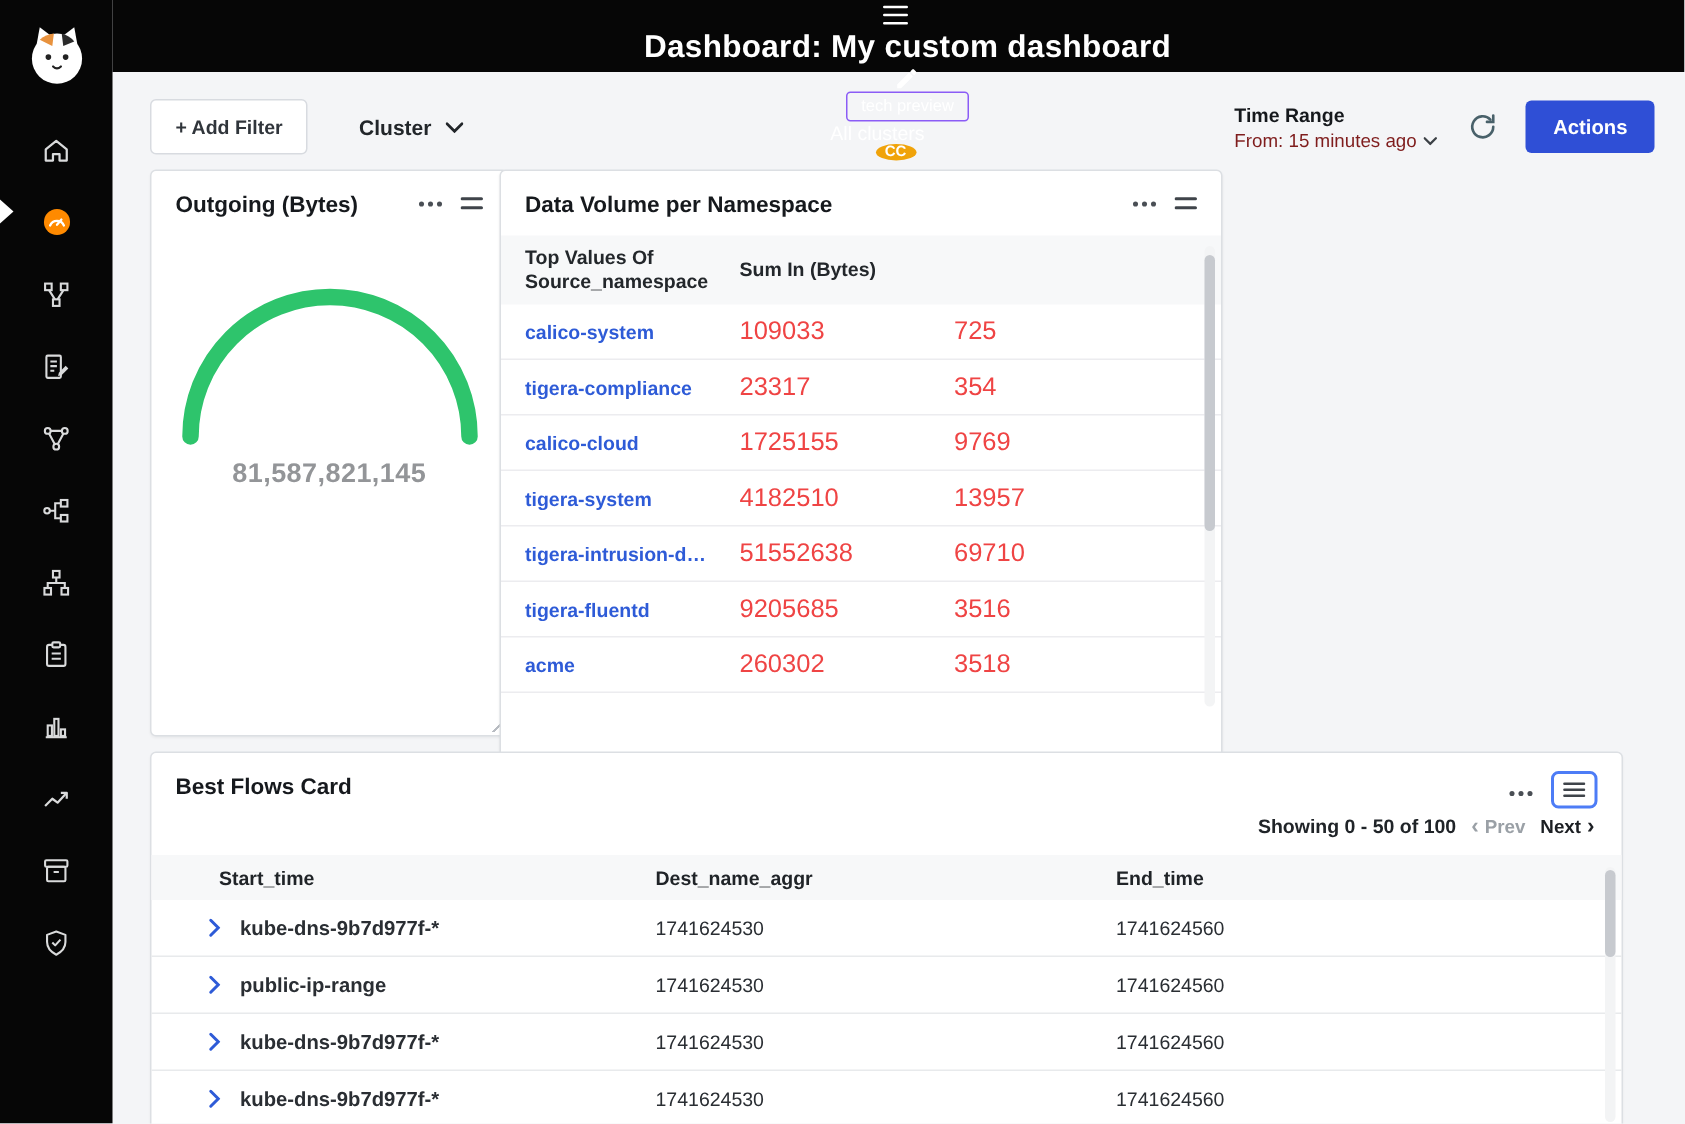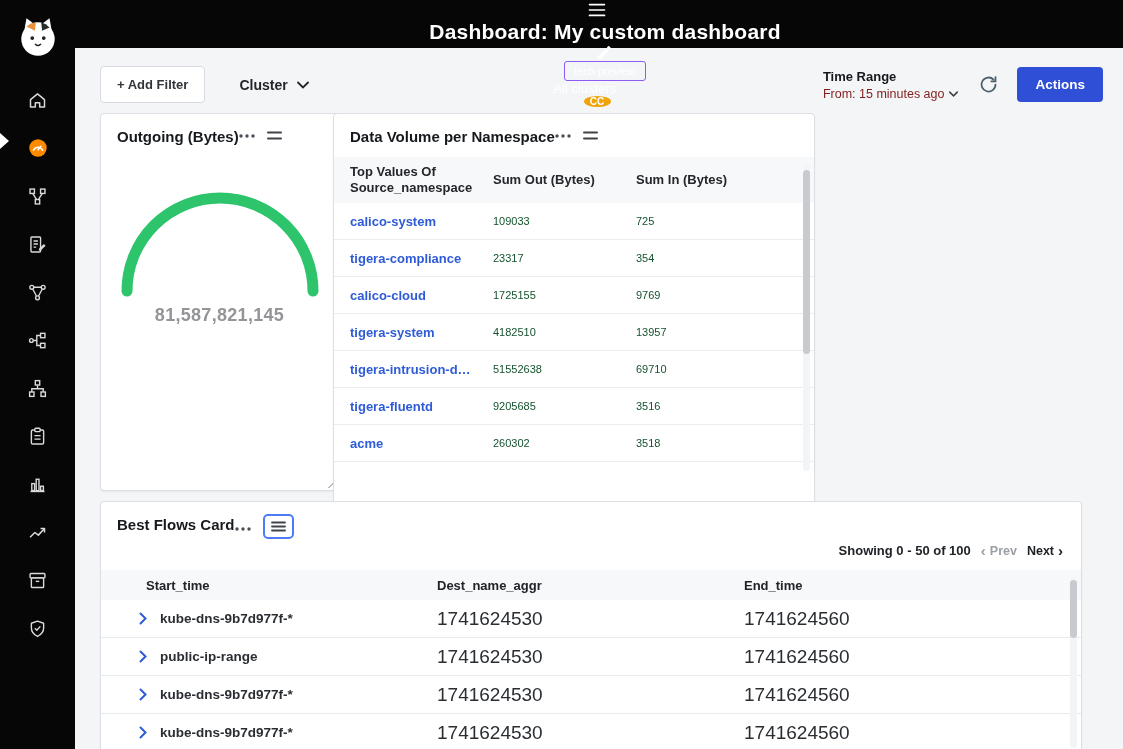--- a/index.html
+++ b/index.html
@@ -40,21 +40,21 @@
   .btn-actions { margin-left:18px; background:#2f4fd6; color:#fff; border:none; border-radius:4px;
                  padding:10px 18px; font-size:13.5px; font-weight:600; cursor:pointer; font-family:inherit; }
 
   
   .card { position:absolute; background:#fff; border:1px solid #dcdfe3; border-radius:4px;
           box-shadow:0 1px 2px rgba(0,0,0,.05); }
   .card-outgoing  { left:25px;  top:65px;  width:239px; height:378px; }
   .card-namespace { left:258px; top:65px;  width:482px; height:460px; }
   .card-flows     { left:25px;  top:453px; width:982px; height:380px; }
 
-  .card-head { display:flex; align-items:flex-start; justify-content:flex-start; padding:14px 16px 8px; }
+  .card-head { display:flex; align-items:flex-start; justify-content:space-between; padding:14px 16px 8px; }
   .card-title { font-size:15px; font-weight:700; color:#16191d; }
   .card-actions { display:flex; align-items:center; gap:12px; margin-top:2px; }
   .dots, .drag { cursor:pointer; display:flex; }
   .focus-box { border:2px solid #4d7cf6; border-radius:5px; padding:4px 6px; display:flex; align-items:center; margin-top:-4px; }
 
   .resize-corner { position:absolute; right:2px; bottom:2px; width:10px; height:10px;
                    background:repeating-linear-gradient(-45deg,#b8bcc2 0 1.5px,transparent 1.5px 4.5px);
                    clip-path:polygon(100% 0,100% 100%,0 100%); cursor:nwse-resize; }
 
   
@@ -62,41 +62,41 @@
   .gauge svg { display:block; margin:0 auto; }
   .gauge-value { margin-top:8px; font-size:18px; font-weight:700; color:#939598; letter-spacing:.3px; }
 
   
   .ns-table { margin-top:4px; position:relative; }
   .ns-head { display:grid; grid-template-columns:143px 143px 150px; background:#f7f8f9; min-height:46px; align-items:center; }
   .ns-hcell { padding:6px 8px 6px 16px; font-size:13px; font-weight:700; color:#23272b; line-height:1.25; }
   .ns-row { display:grid; grid-template-columns:143px 143px 150px; height:37px; align-items:center; border-bottom:1px solid #ececef; }
   .ns-link { padding-left:16px; font-size:13px; font-weight:600; color:#2e5bd7; text-decoration:none; cursor:pointer;
              white-space:nowrap; overflow:hidden; text-overflow:ellipsis; }
-  .ns-num { padding-left:16px; font-size:11px; color:#14532d; }
+  .ns-num { padding-left:16px; font-size:17px; color:#ef4444; }
 
   .v-track { position:absolute; width:7px; background:#f3f4f5; border-radius:4px; }
   .v-thumb { position:absolute; width:7px; background:#c7cacf; border-radius:4px; cursor:pointer; }
   .h-track { position:absolute; height:8px; background:#f3f4f5; border-radius:4px; }
   .h-thumb { position:absolute; height:8px; background:#c7cacf; border-radius:4px; cursor:pointer; }
 
   
   .pagination { display:flex; justify-content:flex-end; align-items:center; gap:10px; padding:2px 18px 10px; }
   .showing { font-size:13px; font-weight:600; color:#202428; }
   .pg-prev { display:flex; align-items:center; gap:4px; color:#9aa0a6; font-size:12.5px; font-weight:600; cursor:pointer; }
   .pg-next { display:flex; align-items:center; gap:4px; color:#1c1f23; font-size:12.5px; font-weight:700; cursor:pointer; }
   .pg-chevron { font-size:15px; line-height:1; }
 
   .bf-table { position:relative; margin-top:2px; }
   .bf-head { display:grid; grid-template-columns:336px 307px 1fr; background:#f7f8f9; height:30px; align-items:center; }
   .bf-hcell { font-size:13px; font-weight:700; color:#202428; }
   .bf-hcell:first-child { padding-left:45px; }
   .bf-row { display:grid; grid-template-columns:336px 307px 1fr; height:38px; align-items:center; border-bottom:1px solid #e8eaec; }
   .bf-name { display:flex; align-items:center; gap:13px; padding-left:38px; font-size:13.5px; font-weight:600; color:#2a2e33; }
-  .bf-val { font-size:19px; color:#2a2e33; }
+  .bf-val { font-size:13px; color:#2a2e33; }
   .expand { display:flex; cursor:pointer; }
 </style>
 </head>
 <body>
 
 <nav class="sidebar">
   <div class="logo">
     <svg width="46" height="46" viewBox="0 0 44 44">
       <path d="M9 15 L11 4 L19 10 Z" fill="#ffffff"></path>
       <path d="M35 15 L33 4 L25 10 Z" fill="#ffffff"></path>
@@ -284,21 +284,20 @@
         <span class="drag">
           <svg width="15" height="11" viewBox="0 0 15 11">
               <path d="M1 2.5h13M1 8.5h13" stroke="#3f444a" stroke-width="2" stroke-linecap="round"></path>
             </svg>
         </span>
       </span>
     </div>
     <div class="ns-table">
       <div class="ns-head">
         <div class="ns-hcell">Top Values Of Source_namespace</div>
-        <div class="ns-hcell">Sum Out (Bytes)</div>
         <div class="ns-hcell">Sum In (Bytes)</div>
       </div>
       <div class="ns-row">
         <a class="ns-link">calico-system</a>
         <span class="ns-num">109033</span>
         <span class="ns-num">725</span>
       </div>
       <div class="ns-row">
         <a class="ns-link">tigera-compliance</a>
         <span class="ns-num">23317</span>

